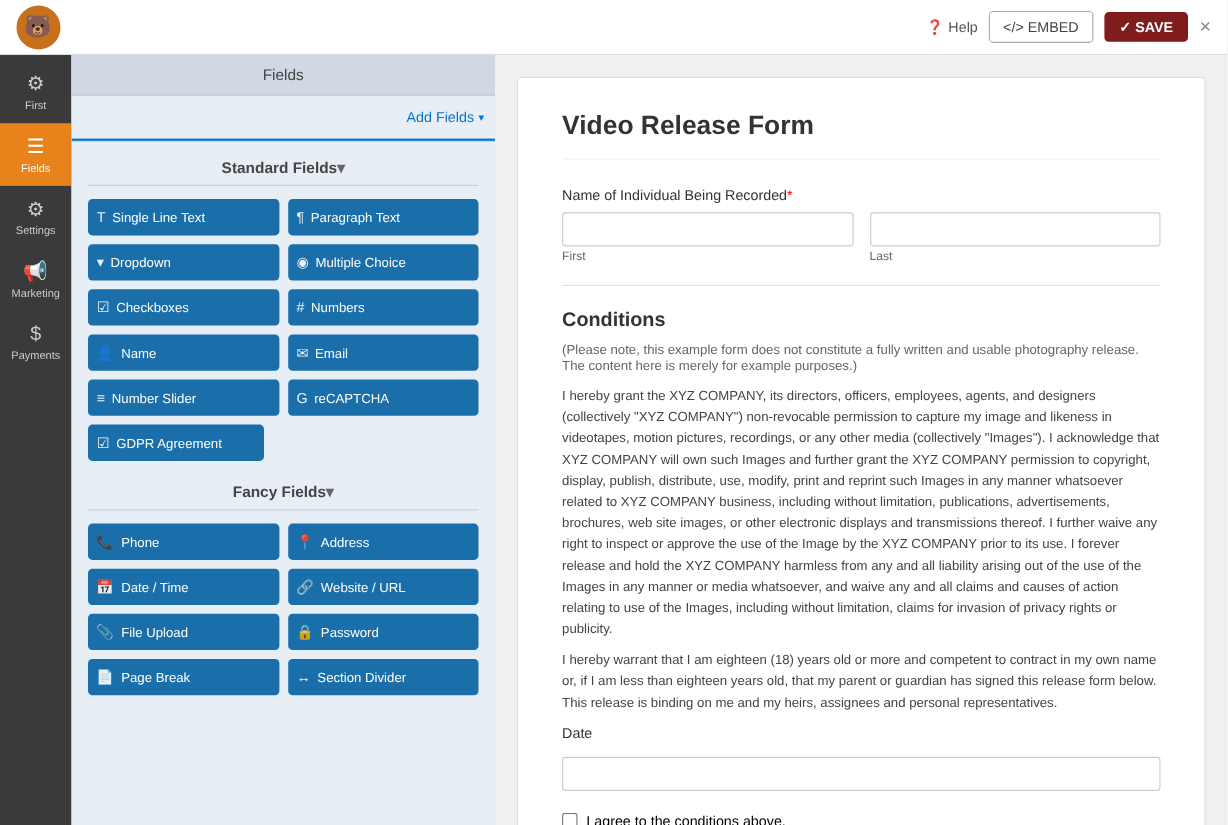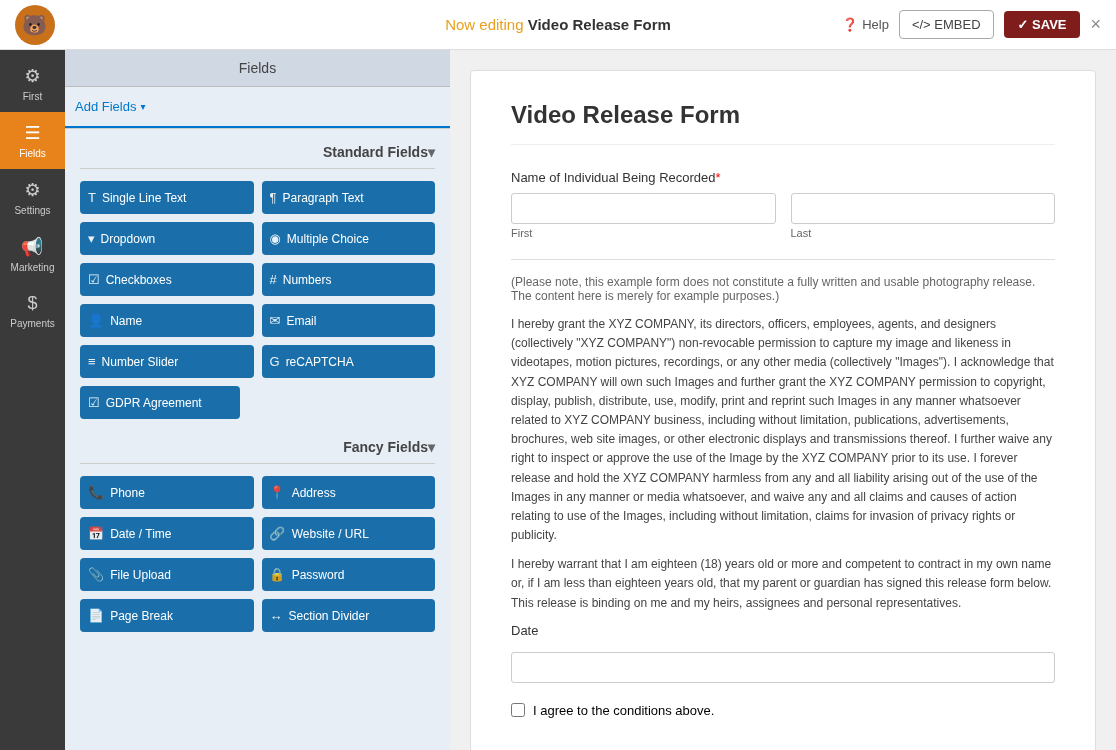--- a/index.html
+++ b/index.html
@@ -125,38 +125,38 @@
     }
     .fields-tab {
       flex: 1;
       padding: 12px 10px;
       text-align: center;
       cursor: pointer;
       font-size: 13px;
       color: #555;
       display: flex;
       align-items: center;
-      justify-content: flex-start;
+      justify-content: flex-end;
       gap: 4px;
     }
     .fields-tab.active {
       background: #e8eef5;
       color: #0077cc;
       border-bottom: 2px solid #0077cc;
     }
     .fields-content {
       overflow-y: auto;
       flex: 1;
       padding: 15px;
     }
 
     
     .section-header {
       display: flex;
-      justify-content: flex-end;
+      justify-content: center;
       align-items: center;
       margin-bottom: 12px;
       padding-bottom: 8px;
       border-bottom: 1px solid #ccc;
     }
     .section-header span {
       font-size: 14px;
       color: #444;
       font-weight: bold;
     }
@@ -284,23 +284,20 @@
       border: none;
       border-top: 1px solid #ddd;
       margin: 15px 0;
     }
   </style>
 </head>
 <body>
 
 <div class="top-header">
   <div style="width:40px;height:40px;background:#c8701a;border-radius:50%;display:flex;align-items:center;justify-content:center;font-size:20px;">🐻</div>
-  <div class="editing-text">
-    <span>Now editing</span>&nbsp;<strong>Video Release Form</strong>
-  </div>
   <div class="right-actions">
     <button class="btn-help">
       <span>❓</span>
       <span>Help</span>
     </button>
     <button class="btn-embed">
       <span>&lt;/&gt; EMBED</span>
     </button>
     <button class="btn-save">
       <span>✓ SAVE</span>
@@ -457,20 +454,21 @@
           </div>
           <div class="name-field">
             <input type="text" style="">
             <div class="sub-label">Last</div>
           </div>
         </div>
       </div>
 
       <hr class="divider-line">
 
+      <div class="section-title">Conditions</div>
       <p class="conditions-note">(Please note, this example form does not constitute a fully written and usable photography release. The content here is merely for example purposes.)</p>
       <p class="conditions-text">I hereby grant the XYZ COMPANY, its directors, officers, employees, agents, and designers (collectively "XYZ COMPANY") non-revocable permission to capture my image and likeness in videotapes, motion pictures, recordings, or any other media (collectively "Images"). I acknowledge that XYZ COMPANY will own such Images and further grant the XYZ COMPANY permission to copyright, display, publish, distribute, use, modify, print and reprint such Images in any manner whatsoever related to XYZ COMPANY business, including without limitation, publications, advertisements, brochures, web site images, or other electronic displays and transmissions thereof. I further waive any right to inspect or approve the use of the Image by the XYZ COMPANY prior to its use. I forever release and hold the XYZ COMPANY harmless from any and all liability arising out of the use of the Images in any manner or media whatsoever, and waive any and all claims and causes of action relating to use of the Images, including without limitation, claims for invasion of privacy rights or publicity.</p>
       <p class="conditions-text">I hereby warrant that I am eighteen (18) years old or more and competent to contract in my own name or, if I am less than eighteen years old, that my parent or guardian has signed this release form below. This release is binding on me and my heirs, assignees and personal representatives.</p>
 
       <div class="form-field-group date-field">
         <label class="form-label">Date</label>
         <input type="text" style="">
       </div>
 
       <div class="checkbox-row">

